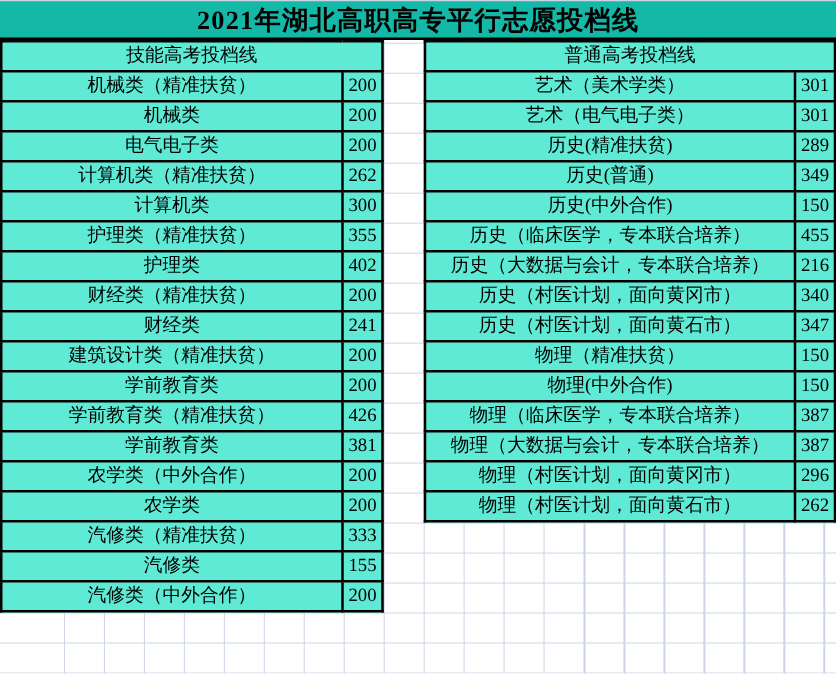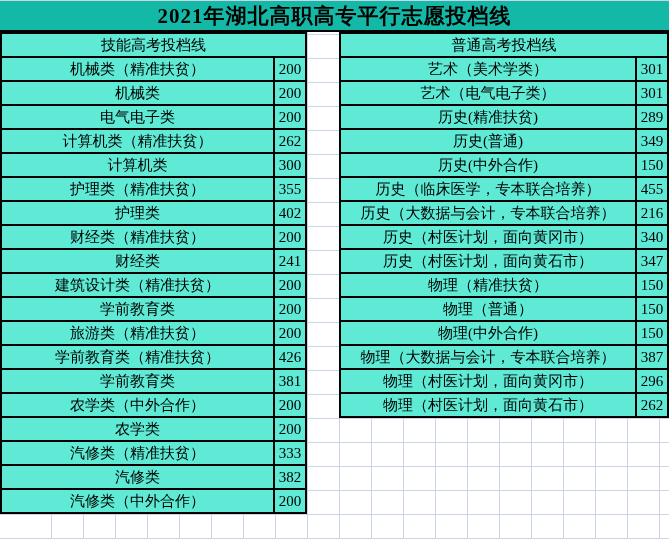--- a/index.html
+++ b/index.html
@@ -125,24 +125,20 @@
         </tr>
         <tr>
           <td>建筑设计类（精准扶贫）</td>
           <td class="score-cell">200</td>
         </tr>
         <tr>
           <td>学前教育类</td>
           <td class="score-cell">200</td>
         </tr>
         <tr>
-          <td>旅游类（精准扶贫）</td>
-          <td class="score-cell">200</td>
-        </tr>
-        <tr>
           <td>学前教育类（精准扶贫）</td>
           <td class="score-cell">426</td>
         </tr>
         <tr>
           <td>学前教育类</td>
           <td class="score-cell">381</td>
         </tr>
         <tr>
           <td>农学类（中外合作）</td>
           <td class="score-cell">200</td>
@@ -150,21 +146,21 @@
         <tr>
           <td>农学类</td>
           <td class="score-cell">200</td>
         </tr>
         <tr>
           <td>汽修类（精准扶贫）</td>
           <td class="score-cell">333</td>
         </tr>
         <tr>
           <td>汽修类</td>
-          <td class="score-cell">382</td>
+          <td class="score-cell">155</td>
         </tr>
         <tr>
           <td>汽修类（中外合作）</td>
           <td class="score-cell">200</td>
         </tr>
       </tbody>
   </table>
 
   <table class="score-table" id="right-table">
     <colgroup>
@@ -211,26 +207,26 @@
         </tr>
         <tr>
           <td>历史（村医计划，面向黄石市）</td>
           <td class="score-cell">347</td>
         </tr>
         <tr>
           <td>物理（精准扶贫）</td>
           <td class="score-cell">150</td>
         </tr>
         <tr>
-          <td>物理（普通）</td>
-          <td class="score-cell">150</td>
-        </tr>
-        <tr>
           <td>物理(中外合作)</td>
           <td class="score-cell">150</td>
+        </tr>
+        <tr>
+          <td>物理（临床医学，专本联合培养）</td>
+          <td class="score-cell">387</td>
         </tr>
         <tr>
           <td>物理（大数据与会计，专本联合培养）</td>
           <td class="score-cell">387</td>
         </tr>
         <tr>
           <td>物理（村医计划，面向黄冈市）</td>
           <td class="score-cell">296</td>
         </tr>
         <tr>

